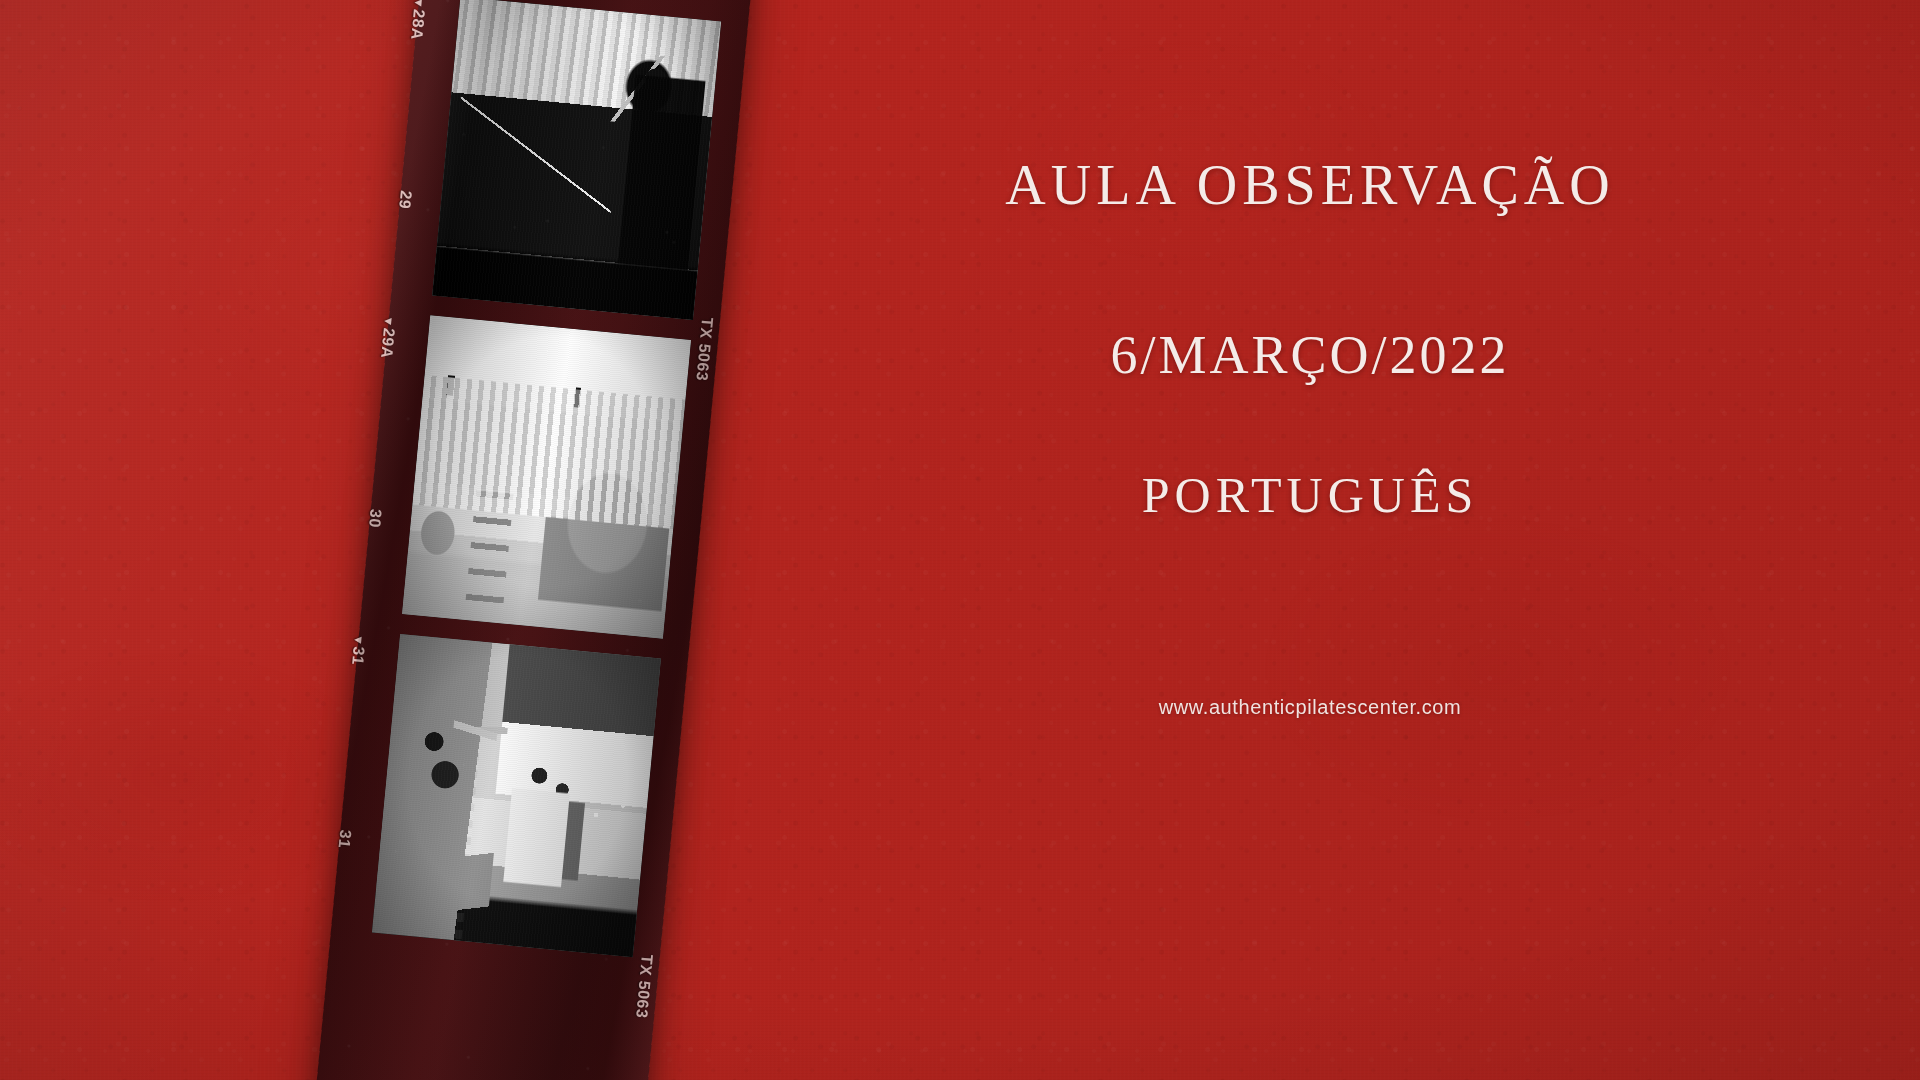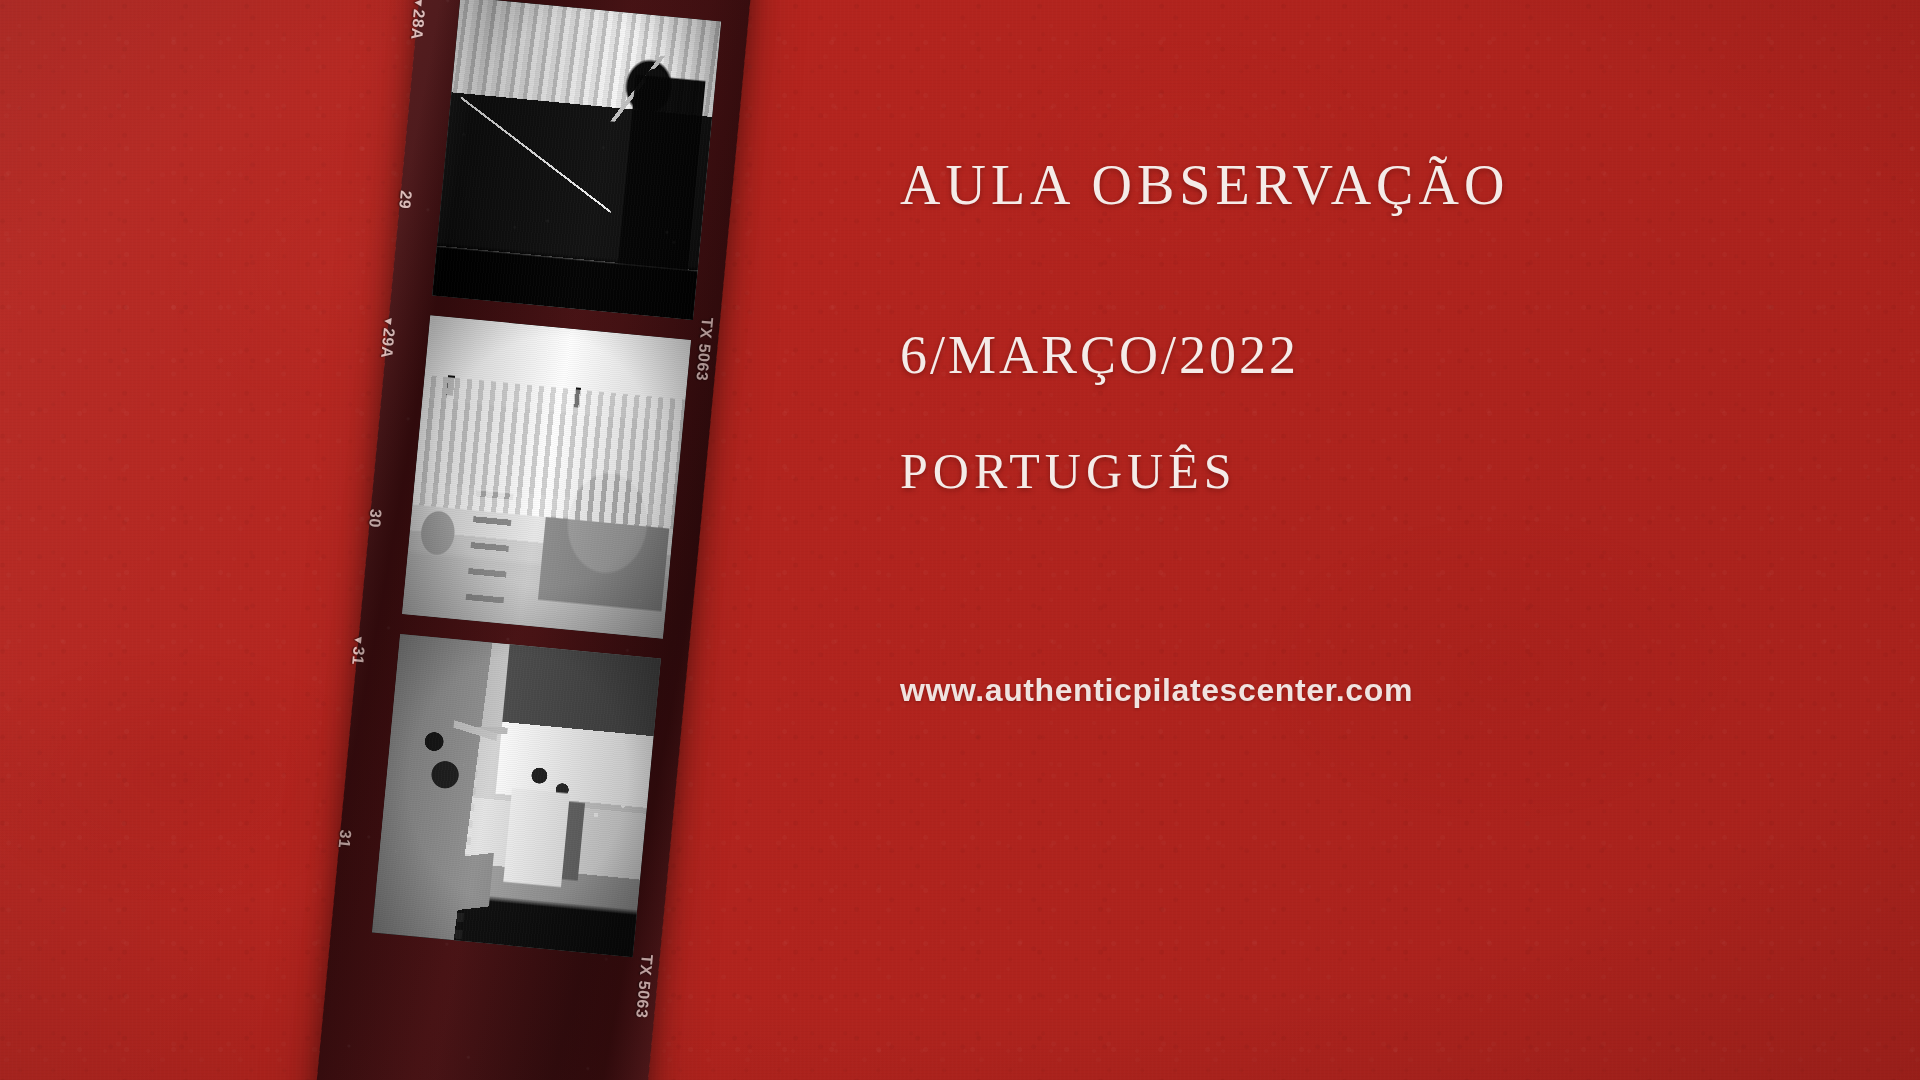--- a/index.html
+++ b/index.html
@@ -286,20 +286,21 @@
   .mark.right { right: 4px;  transform-origin: right top; transform: rotate(90deg); }
 
   .tri { font-size: 12px; }
 
   
   #textblock {
     position: absolute;
     left: 900px;
     top: 150px;
     width: 820px;
+    text-align: center;
     color: #f2e7e4;
   }
   .headline {
     font-family: "Liberation Serif", serif;
     font-size: 56px;
     font-weight: 400;
     letter-spacing: 5px;
     line-height: 1.25;
     margin: 0;
     color: #f4ebe8;
@@ -312,28 +313,28 @@
     letter-spacing: 3px;
     margin: 104px 0 0 0;
     color: #f4ebe8;
     text-shadow: 0 2px 5px rgba(70,8,6,.45);
   }
   .language {
     font-family: "Liberation Serif", serif;
     font-size: 50px;
     font-weight: 400;
     letter-spacing: 5px;
-    margin: 56px 0 0 0;
+    margin: 80px 0 0 0;
     color: #f4ebe8;
     text-shadow: 0 2px 5px rgba(70,8,6,.45);
   }
   .website {
     font-family: "Liberation Sans", sans-serif;
-    font-size: 32px;
-    font-weight: 700;
+    font-size: 20px;
+    font-weight: 400;
     letter-spacing: .6px;
     margin: 172px 0 0 0;
     color: #f0e3e0;
     text-shadow: 0 1px 3px rgba(70,8,6,.4);
   }
 </style>
 </head>
 <body>
 
 <div id="poster">

